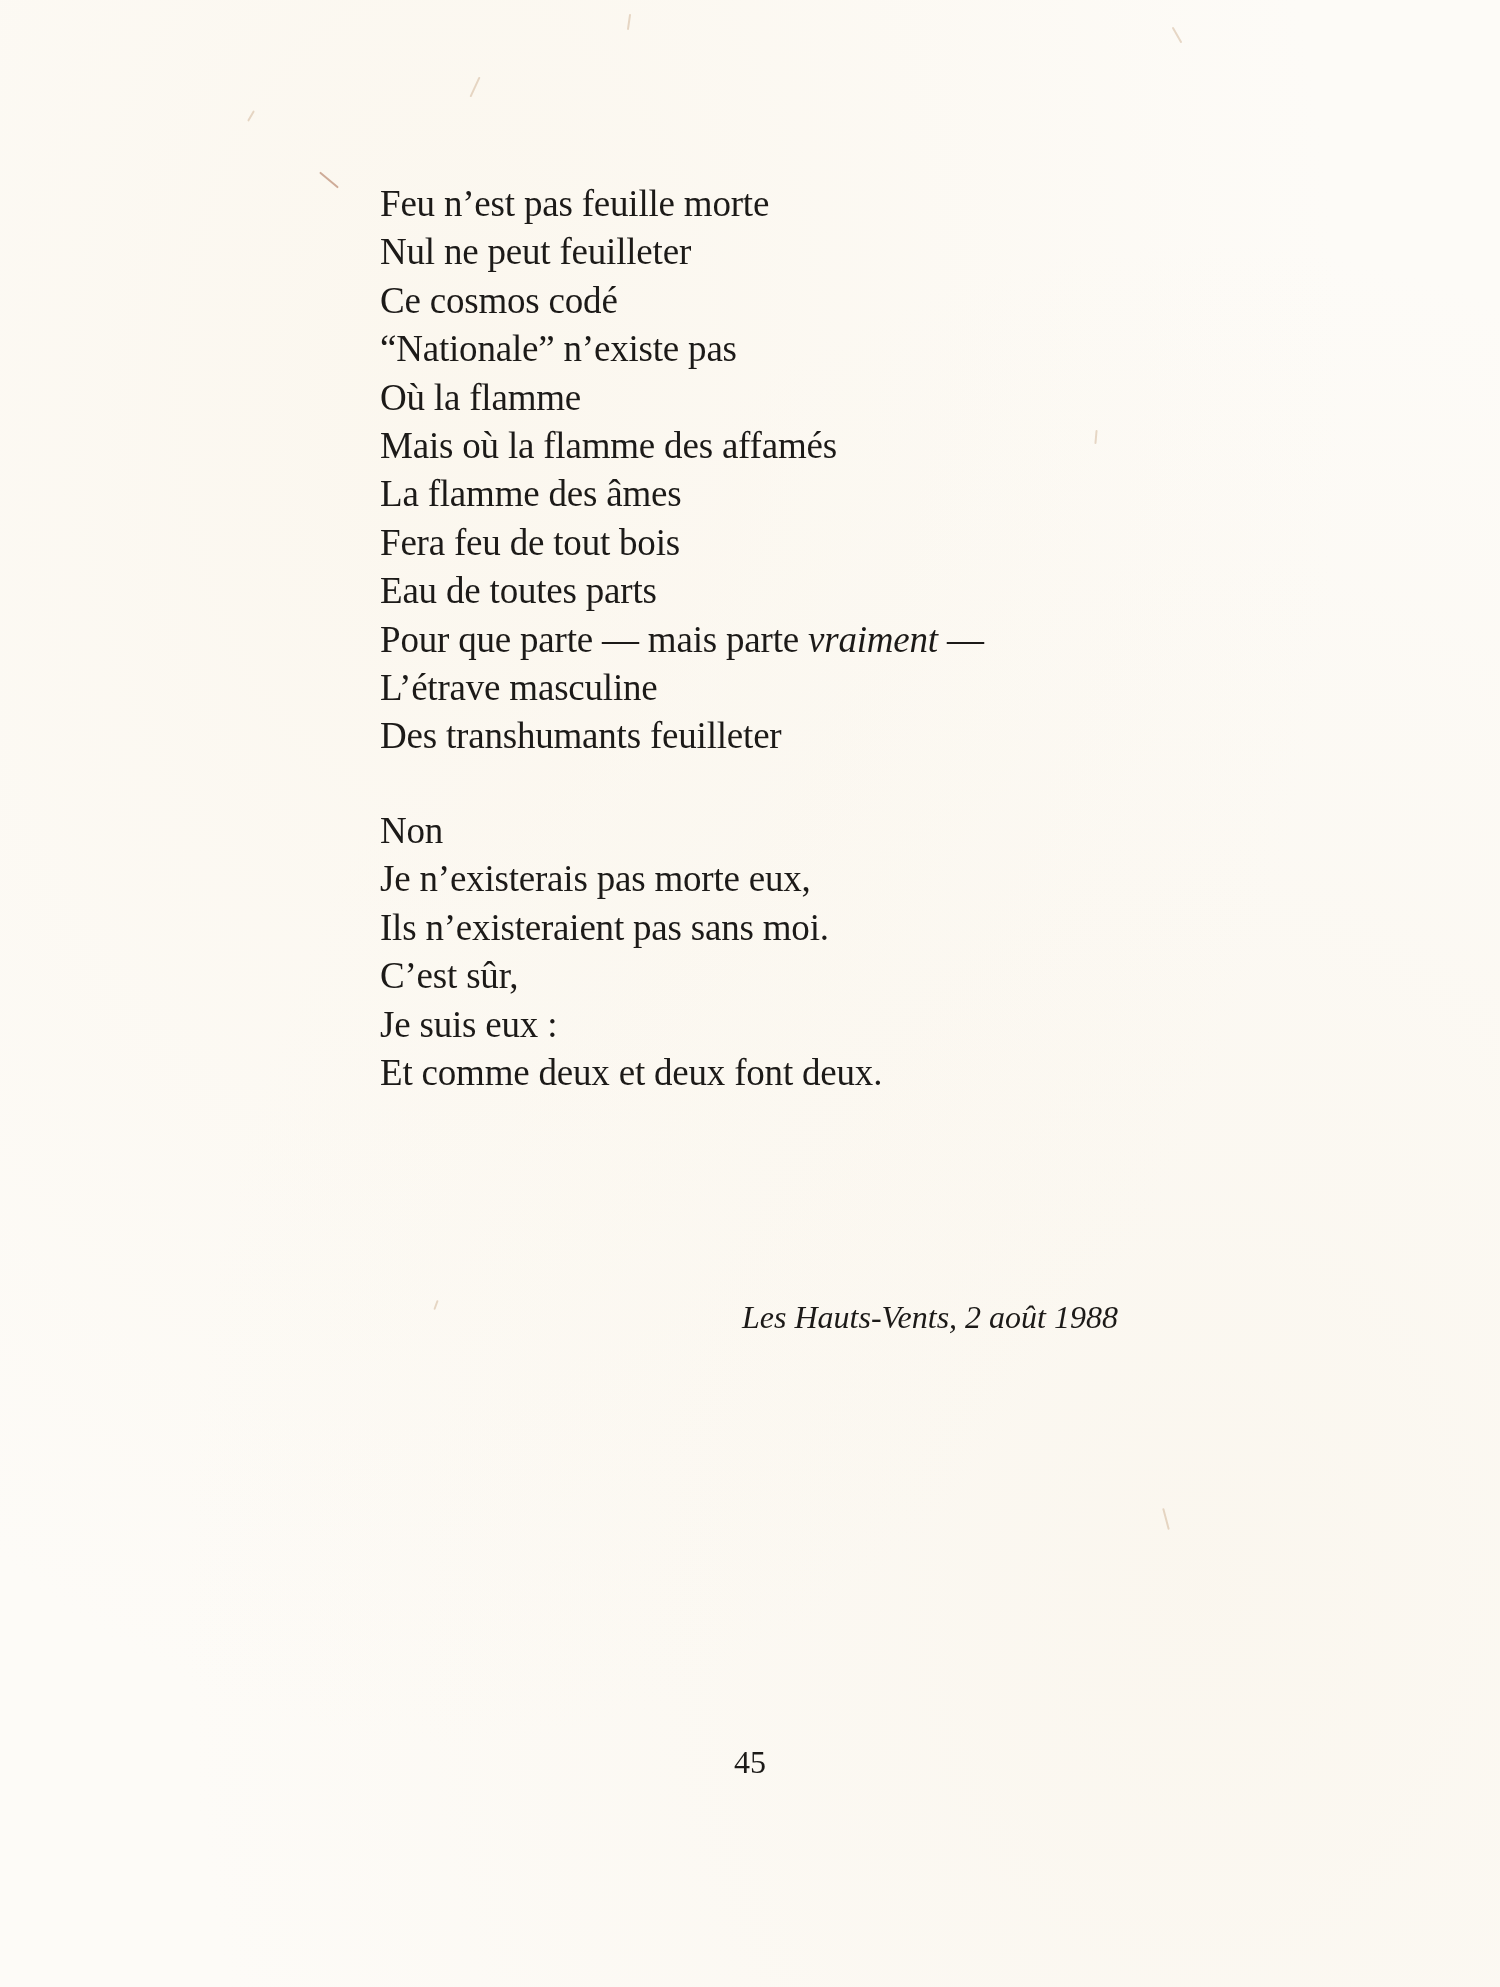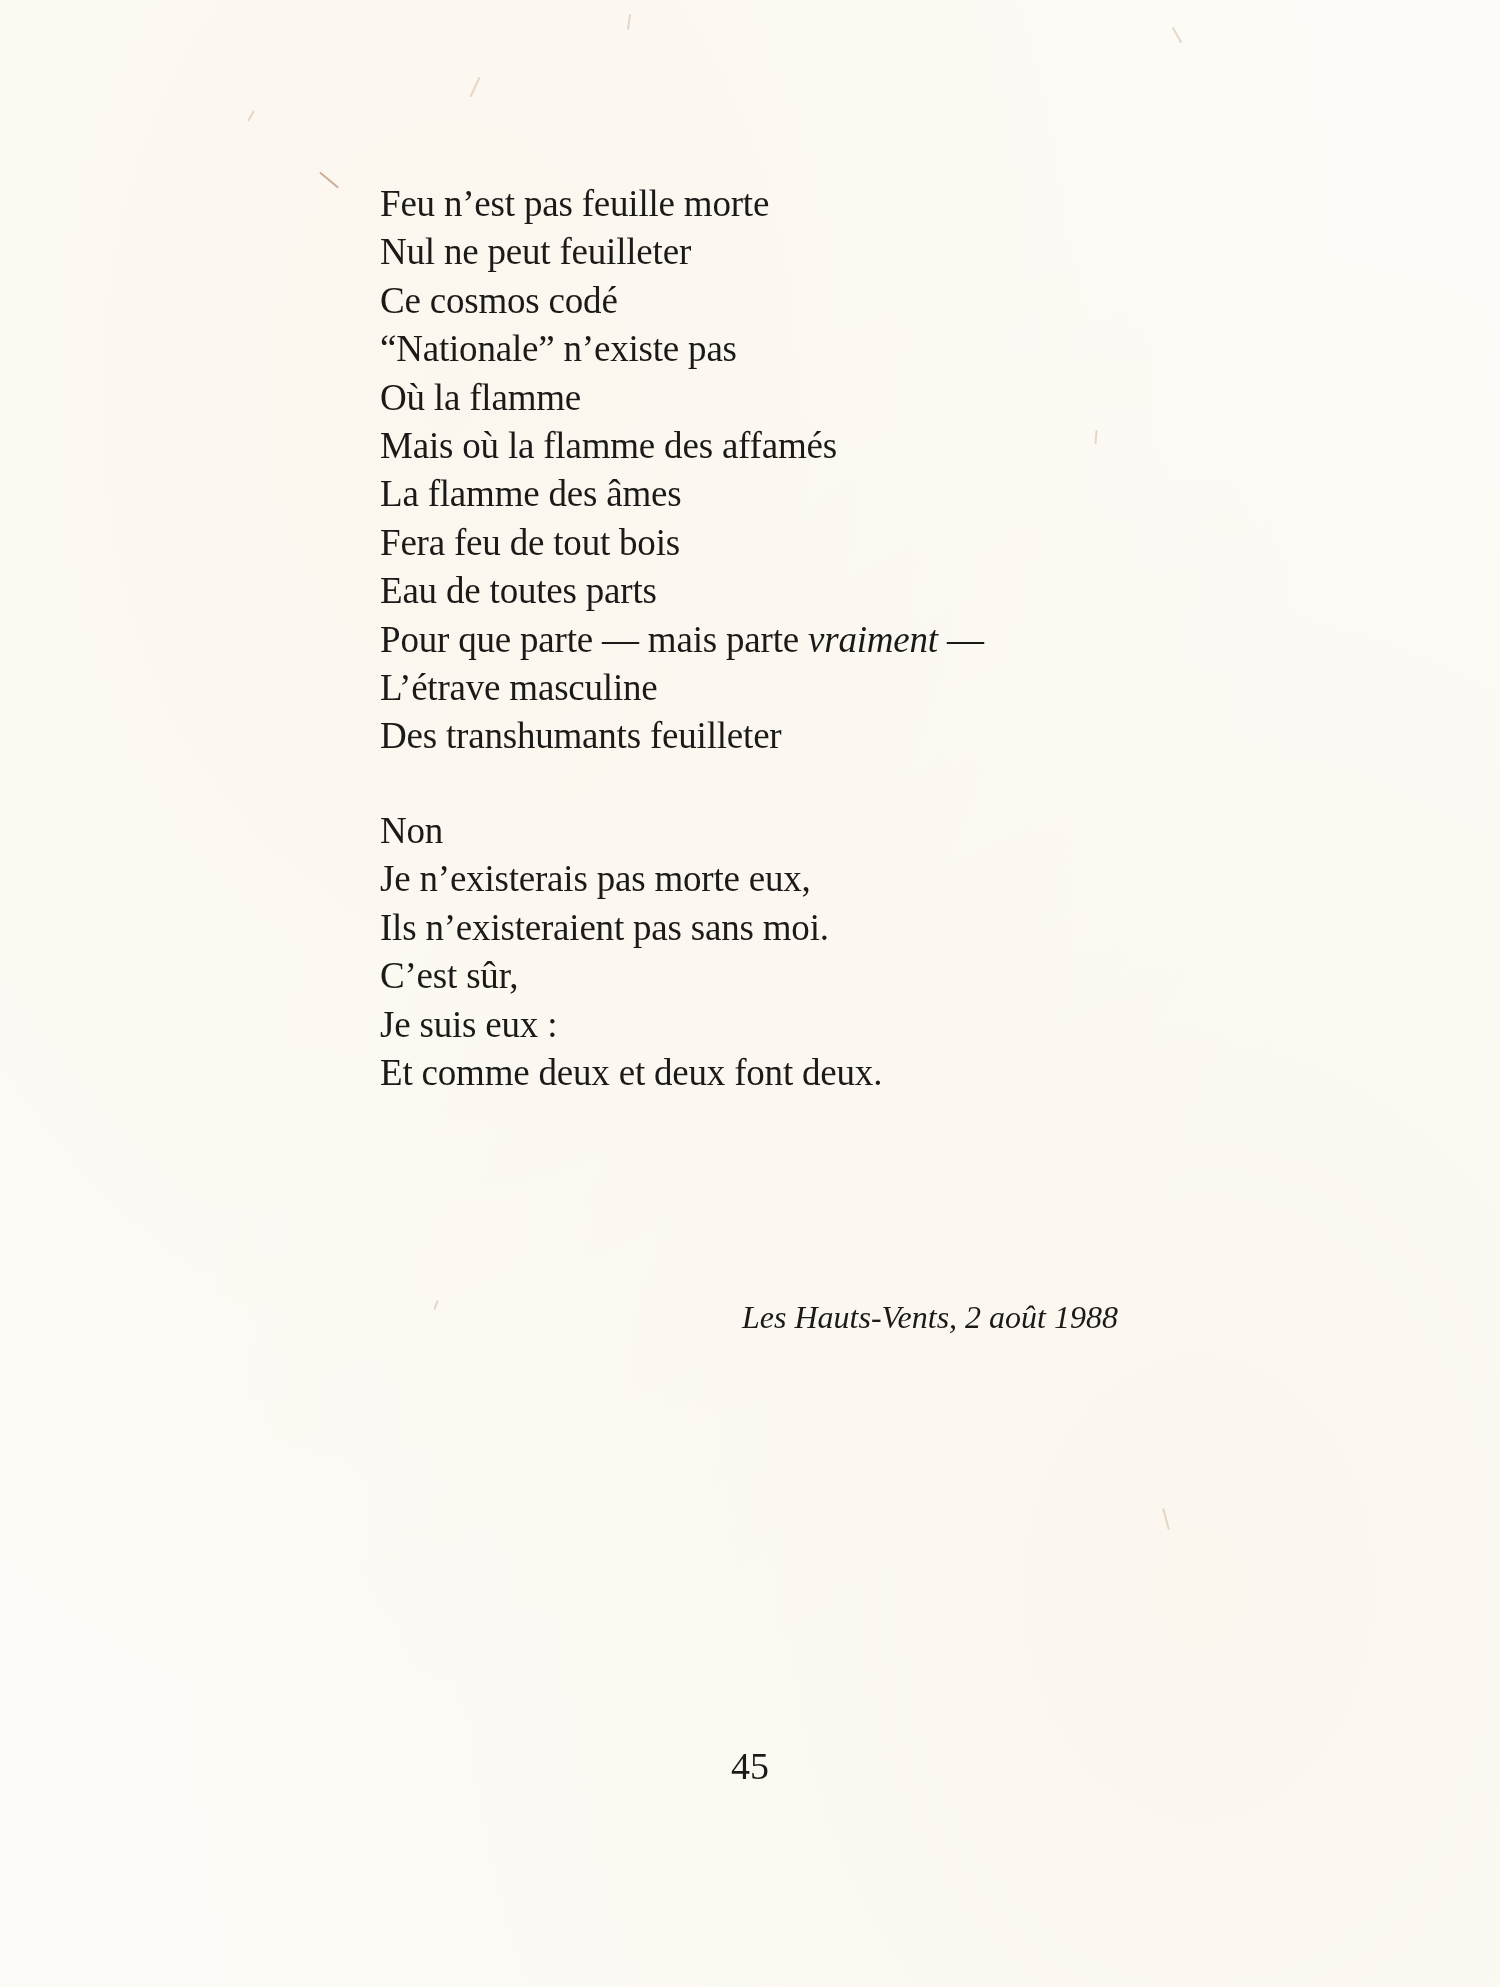--- a/index.html
+++ b/index.html
@@ -52,21 +52,21 @@
       font-style: italic;
       white-space: nowrap;
       margin-top: 39px;
     }
     .page-number {
       position: absolute;
       left: 0;
       width: 1500px;
       text-align: center;
       top: 1744px;
-      font-size: 38px;
+      font-size: 32px;
       padding-left: 0;
     }
   </style>
 </head>
 <body>
 
 <div class="page">
 
   <span class="fiber" style="left:628px;top:14px;height:16px;transform:rotate(8deg);"></span>
   <span class="fiber" style="left:474px;top:76px;height:22px;transform:rotate(25deg);"></span>

